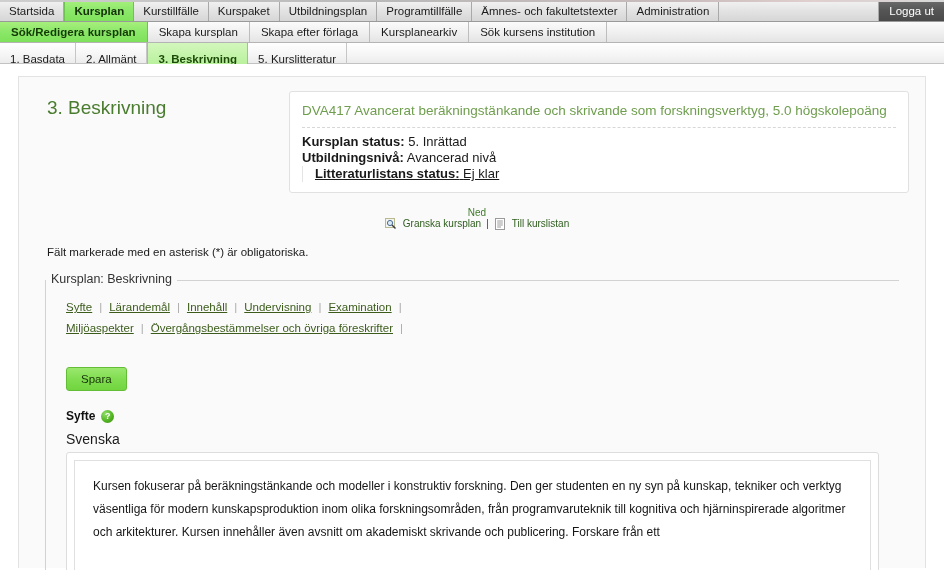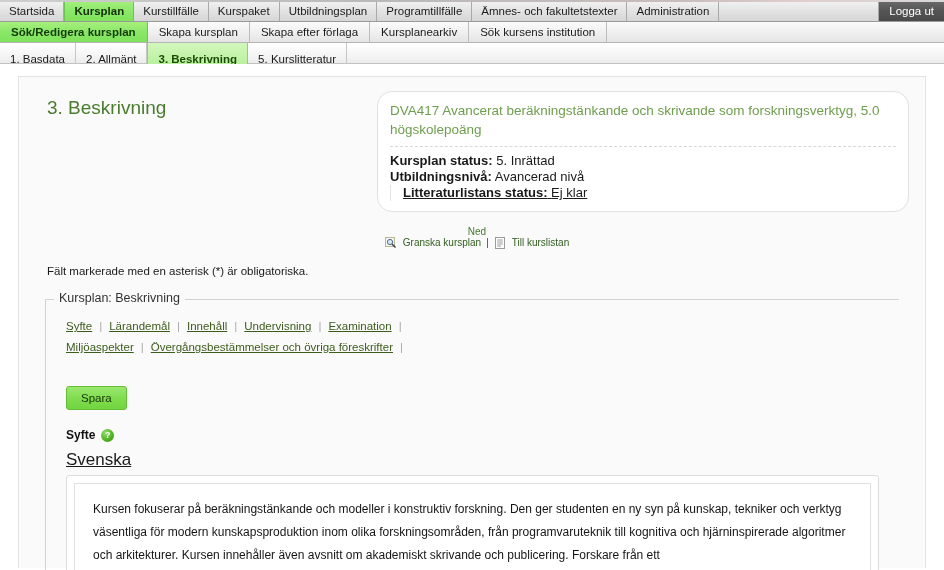--- a/index.html
+++ b/index.html
@@ -136,24 +136,24 @@
   }
   .page-title {
     font-size: 19px;
     color: #4a7c2f;
     font-weight: normal;
     margin: 6px 0 0 12px;
     white-space: nowrap;
   }
 
   .infobox {
-    width: 532px;
+    width: 620px;
     background: #ffffff;
     border: 1px solid #e1e1e1;
-    border-radius: 15px;
+    border-radius: 3px;
     padding: 9px 12px 10px 12px;
   }
   .infobox-title {
     color: #6f9e4e;
     font-size: 13.5px;
     line-height: 19px;
     padding-bottom: 7px;
     border-bottom: 1px dashed #d7d7d7;
     margin-bottom: 6px;
   }
@@ -213,21 +213,21 @@
   
   .fs {
     margin: 22px 10px 0 10px;
     border: 1px solid #d2d2d2;
     border-right: none; border-bottom: none;
     padding: 6px 10px 0 10px;
     position: relative;
   }
   .fs-legend {
     position: absolute;
-    top: -9px; left: 8px;
+    top: -9px; left: 0;
     background: #fafafa;
     padding: 0 5px;
     font-size: 12.5px;
     color: #333;
   }
   .sublinks {
     margin: 10px 0 0 10px;
     font-size: 11.5px;
     line-height: 21px;
     max-width: 620px;
@@ -269,23 +269,22 @@
     background: radial-gradient(circle at 35% 30%, #8fe06a 0%, #4fb01f 60%, #3b8c14 100%);
     color: #ffffff;
     font-size: 9px;
     font-weight: bold;
     line-height: 13px;
     text-align: center;
     cursor: pointer;
   }
   .lang-label {
     margin: 8px 0 0 10px;
-    font-size: 17px;
+    font-size: 14px;
     color: #1a1a1a;
-    text-decoration: underline;
   }
 
   .editor-outer {
     margin: 5px 10px 0 10px;
     background: #ffffff;
     border: 1px solid #dddddd;
     border-radius: 3px;
     padding: 7px;
     height: 140px;
     overflow: hidden;

